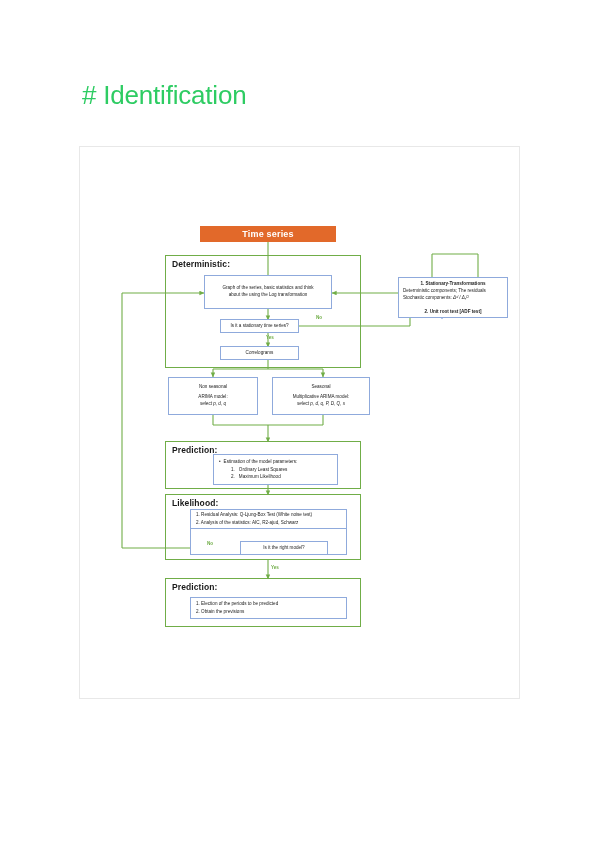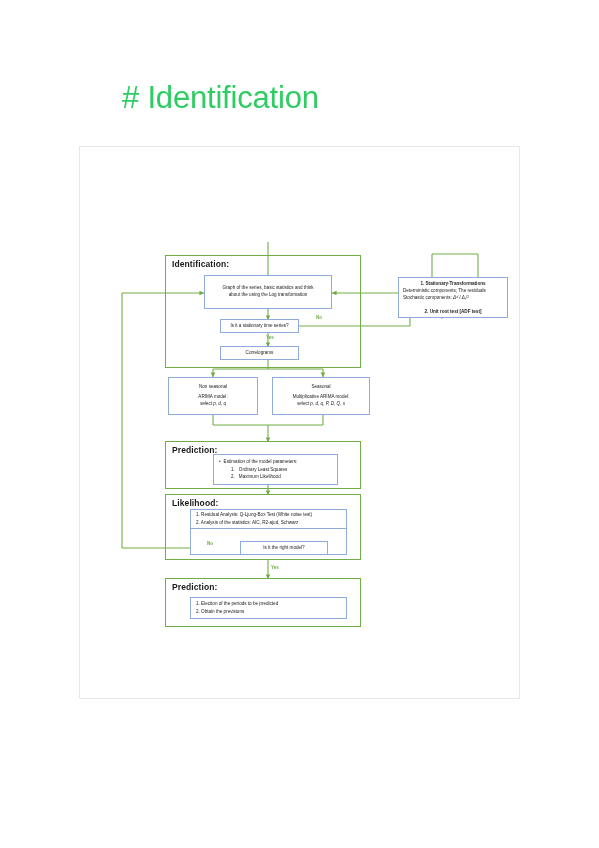--- a/index.html
+++ b/index.html
@@ -17,26 +17,25 @@
     width: 599px;
     height: 848px;
     background: #ffffff;
   }
 
   
   #page-title {
     position: absolute;
     left: 82px;
     top: 80px;
-    font-size: 31px;
+    font-size: 26px;
     font-weight: 400;
     color: #2ecc63;
     letter-spacing: -0.2px;
     white-space: nowrap;
-    margin-left: 40px;
   }
 
   
   #slide-card {
     position: absolute;
     left: 79px;
     top: 146px;
     width: 441px;
     height: 553px;
     background: #ffffff;
@@ -201,23 +200,24 @@
         </g>
 
         <g stroke="#8FAADC" stroke-width="0.9" fill="none">
 
           <line x1="188" y1="382" x2="188" y2="392" marker-end="url(#ah-b)"></line>
 
           <line x1="362" y1="164" x2="362" y2="172" marker-end="url(#ah-b)"></line>
         </g>
       </svg>
 
+      <div class="node bar-orange" style="left:120px; top:79px; width:136px; height:16px;">Time series</div>
 
       <div class="node section-box" style="left:85px; top:108px; width:196px; height:113px;">
-        <div class="section-label">Identification:</div>
+        <div class="section-label">Deterministic:</div>
       </div>
 
       <div class="node box-blue" style="left:124px; top:128px; width:128px; height:34px;">
         <span class="ln">Graph of the series, basic statistics and think</span>
         <span class="ln">about the using the Log transformation</span>
       </div>
 
       <div class="node box-blue" style="left:140px; top:172px; width:79px; height:14px;">Is it a stationary time series?</div>
 
       <div class="branch-label" style="left:186px; top:188px;">Yes</div>

